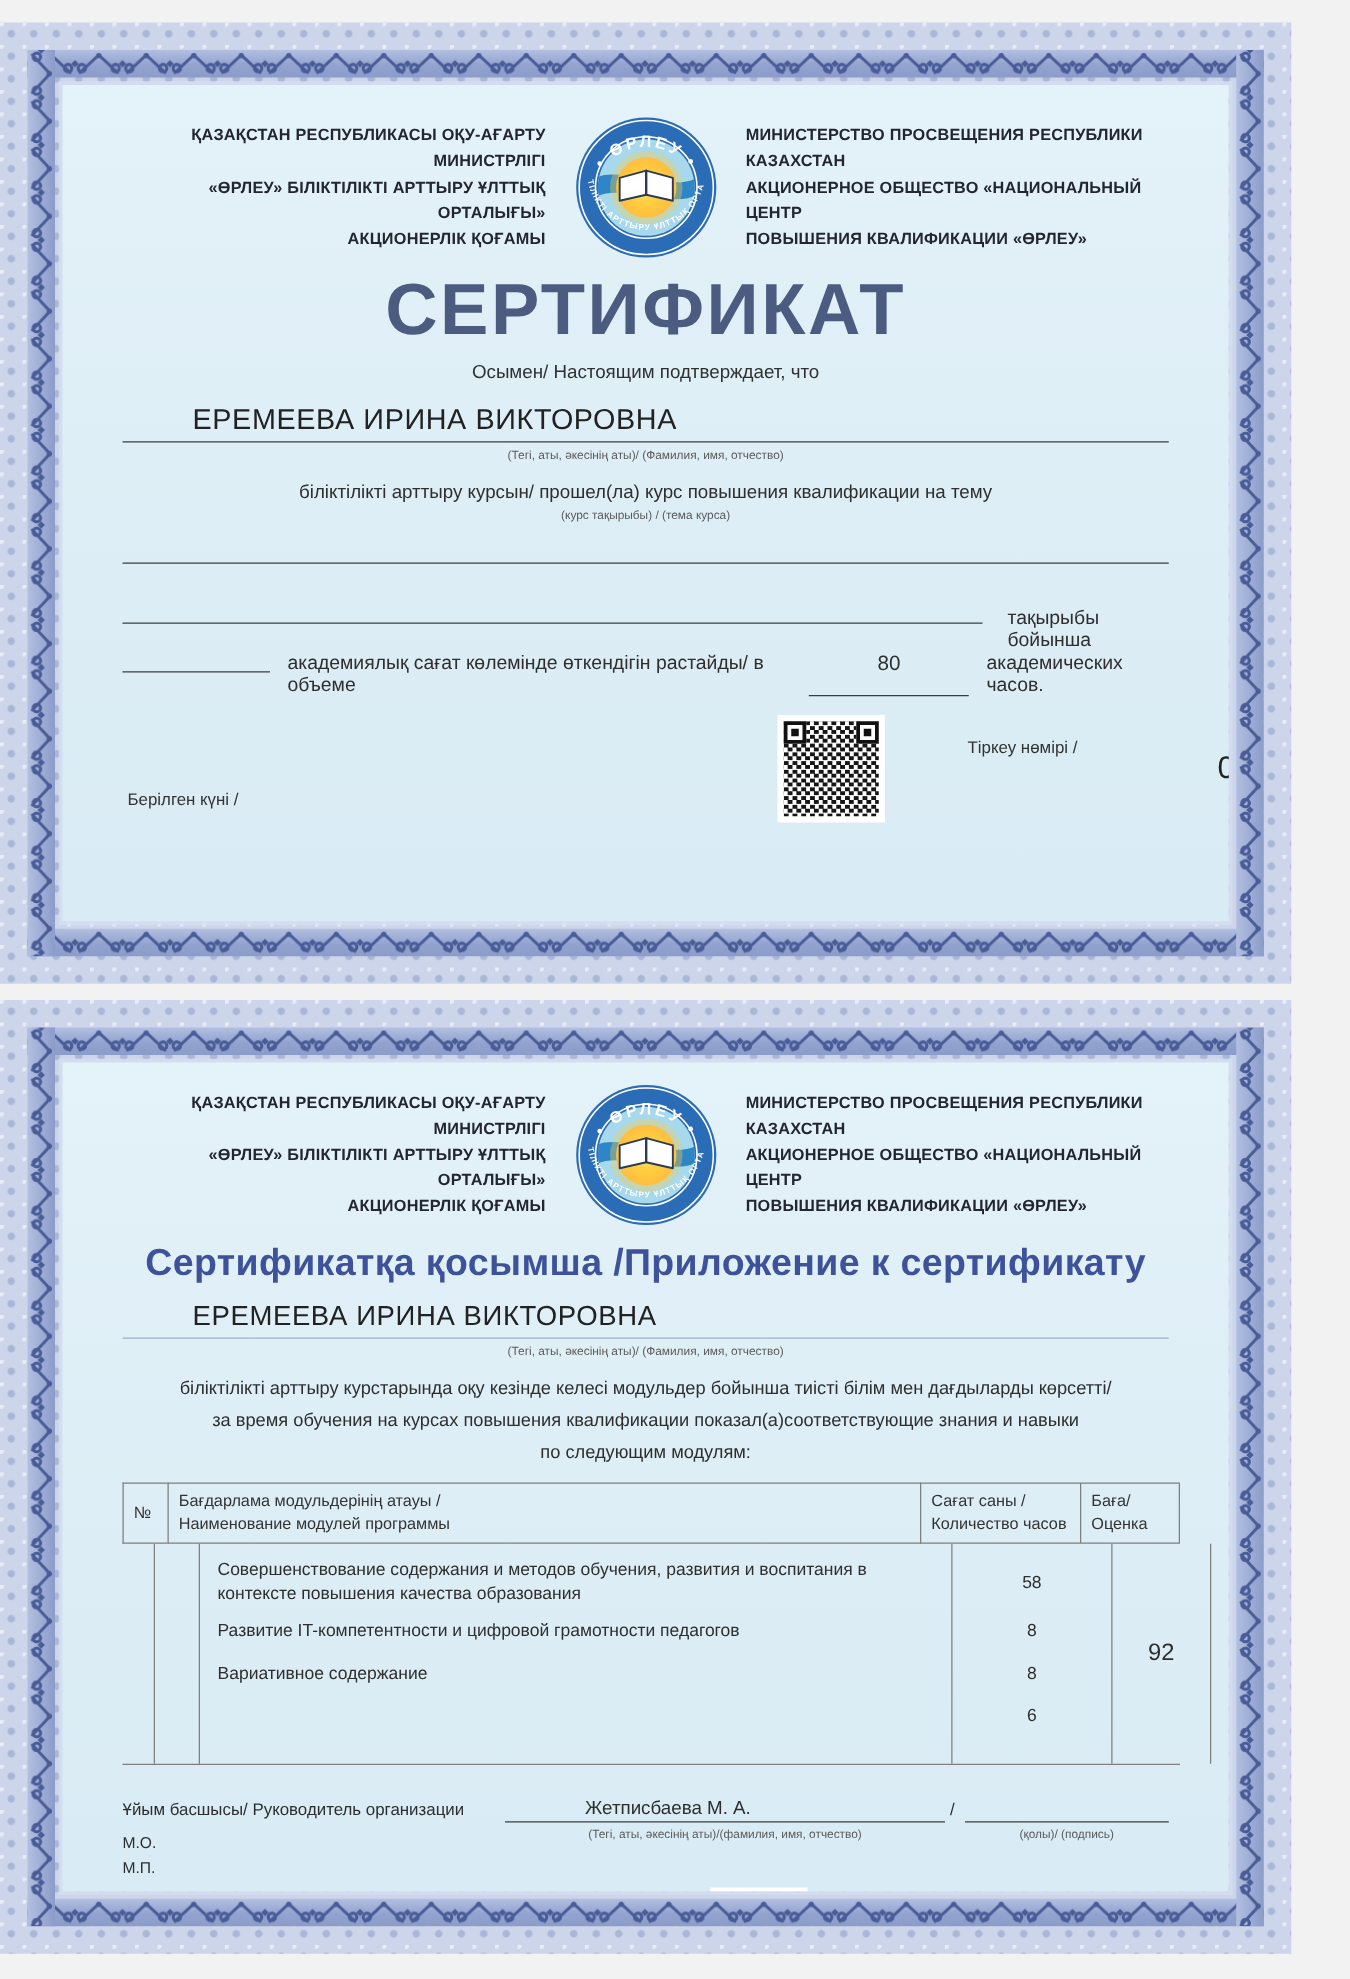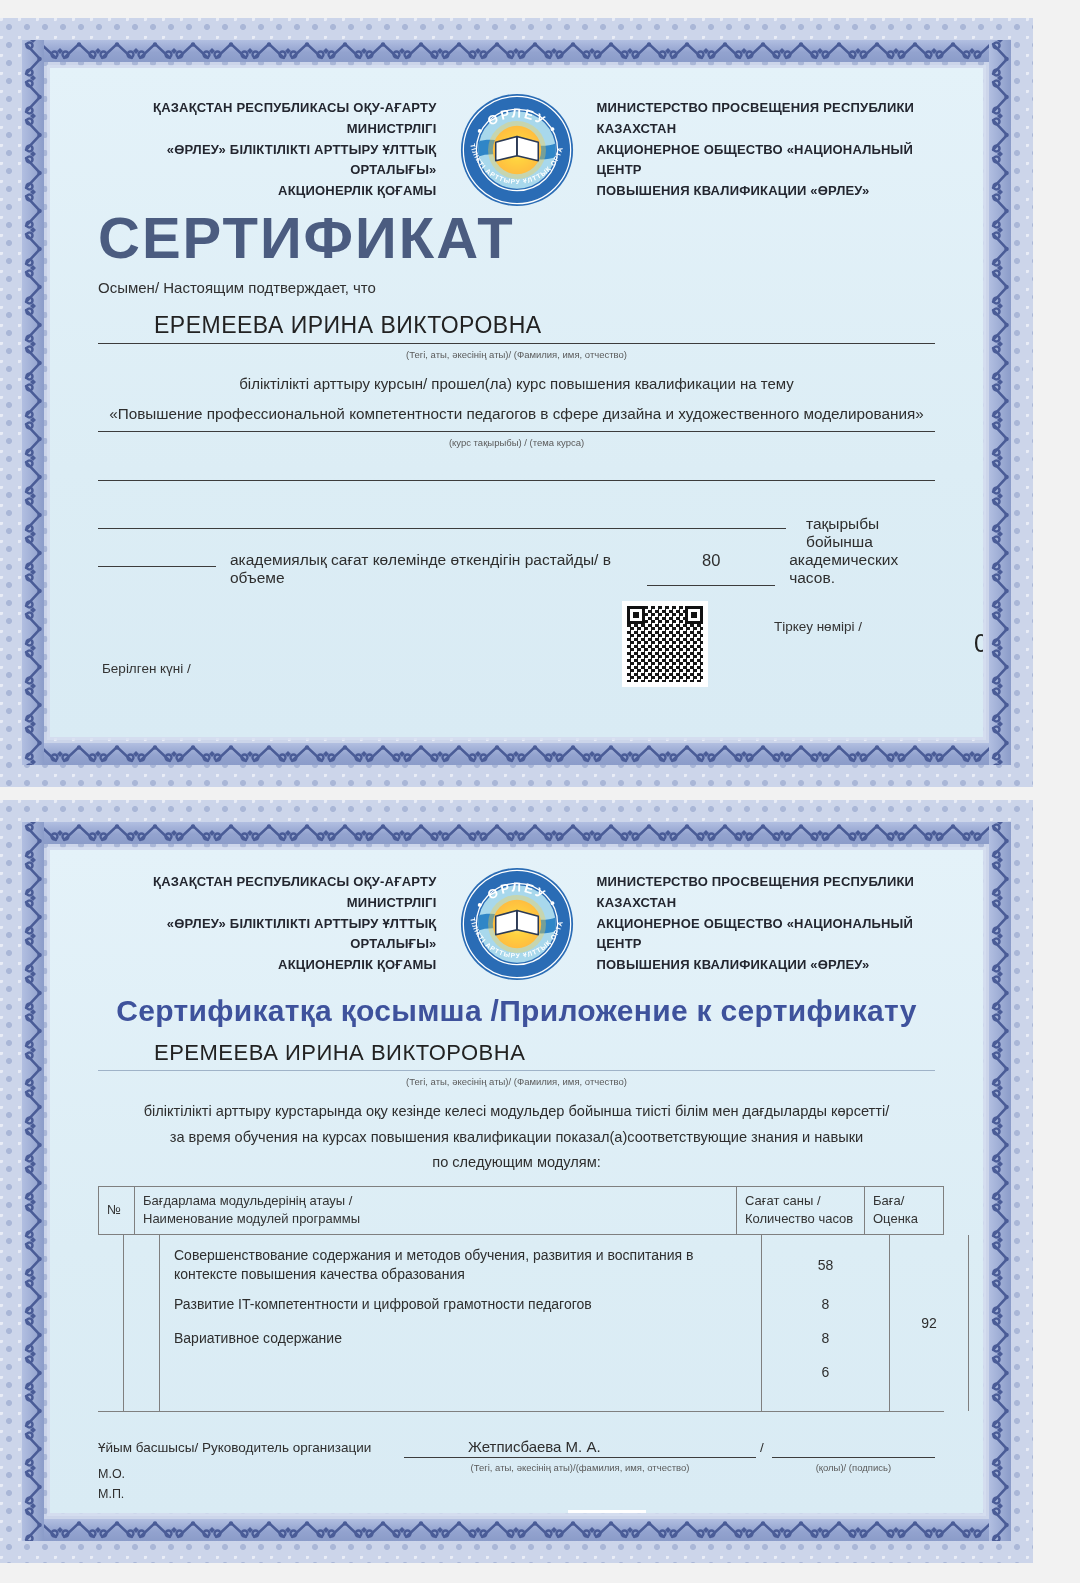--- a/index.html
+++ b/index.html
@@ -32,22 +32,22 @@
     box-shadow:0 0 0 3px rgba(214,222,240,.8);
     padding:0 48px;
   }
   
   .org-row { display:grid; grid-template-columns:1fr 116px 1fr; gap:22px; align-items:center; margin-top:24px; }
   .org-block { font-size:13px; font-weight:bold; line-height:1.6; color:#23262f; letter-spacing:.2px; }
   .org-left  { text-align:right; }
   .org-right { text-align:left; }
   .logo { width:116px; height:116px; display:block; }
   
-  .title-1 { text-align:left; font-size:58px; font-weight:800; letter-spacing:2px; color:#4b5c80; line-height:1.05; }
-  .confirm { margin-top:10px; text-align:left; font-size:15px; color:#303030; }
+  .title-1 { margin-top:10px; text-align:center; font-size:58px; font-weight:800; letter-spacing:2px; color:#4b5c80; line-height:1.05; }
+  .confirm { margin-top:10px; text-align:center; font-size:15px; color:#303030; }
   .name-row { margin-top:16px; border-bottom:1px solid #3c3c3c; padding:0 0 4px 56px; font-size:23px; letter-spacing:.5px; color:#222; }
   .cap { margin-top:5px; text-align:center; font-size:9.5px; color:#5a5a5a; }
   .course-line { margin-top:15px; text-align:center; font-size:15px; }
   .topic-row { margin-top:13px; text-align:center; font-size:15.3px; border-bottom:1px solid #3c3c3c; padding-bottom:8px; }
   .blank-line { margin-top:32px; border-bottom:1px solid #3c3c3c; height:1px; }
   .suffix-row { margin-top:30px; display:flex; align-items:baseline; }
   .suffix-row .fill { flex:0 0 688px; border-bottom:1px solid #3c3c3c; height:18px; }
   .suffix-row .txt { font-size:15.5px; padding-left:20px; }
   .hours-row { display:flex; align-items:flex-start; }
   .hours-row .l1 { flex:0 0 118px; border-bottom:1px solid #3c3c3c; height:16px; margin-right:14px; }
@@ -72,21 +72,21 @@
   
   .title-2 { margin-top:12px; text-align:center; font-size:30px; font-weight:800; color:#3e529c; letter-spacing:.3px; }
   .name-row-2 { margin-top:12px; border-bottom:1px solid #9fb3c8; padding:0 0 4px 56px; font-size:22px; letter-spacing:.5px; color:#222; }
   .intro { margin-top:12px; text-align:center; font-size:14.6px; line-height:1.75; }
   .mtable { width:846px; margin:10px auto 0 auto; }
   .t-head { display:grid; grid-template-columns:36px 602px 128px 80px; }
   .t-head .hc { border:1px solid #7f7f7f; border-right:none; padding:5px 8px; font-size:13px; line-height:1.45; color:#333; display:flex; flex-direction:column; justify-content:center; }
   .t-head .hc:last-child { border-right:1px solid #7f7f7f; }
   .t-body { display:grid; grid-template-columns:36px 602px 128px 80px; border-bottom:1px solid #7f7f7f;padding-left:25px; }
   .t-body > div { border-left:1px solid #7f7f7f; }
-  .t-body .col-grade { border-right:1px solid #7f7f7f; display:flex; align-items:center; justify-content:center; font-size:14px; }
+  .t-body .col-grade { border-right:1px solid #7f7f7f; display:flex; align-items:center; justify-content:center; font-size:19px; }
   .col-name { padding:8px 4px 22px 14px; font-size:14px; }
   .col-hours { padding:8px 0 22px 0; }
   .mname { min-height:34px; display:flex; align-items:center; line-height:1.35; }
   .mname.tall { min-height:44px; }
   .mhour { min-height:34px; display:flex; align-items:center; justify-content:center; font-size:14px; }
   .mhour.tall { min-height:44px; }
   .sig { margin-top:26px; display:flex; align-items:flex-start; font-size:13.5px; }
   .sig-left { flex:0 0 300px; line-height:1.55; }
   .sig-mo { font-size:12.5px; margin-top:6px; }
   .sig-mp { font-size:12.5px; }
@@ -199,21 +199,20 @@
       </div>
     </div>
 
     <div class="title-1">СЕРТИФИКАТ</div>
     <div class="confirm">Осымен/ Настоящим подтверждает, что</div>
 
     <div class="name-row">ЕРЕМЕЕВА ИРИНА ВИКТОРОВНА</div>
     <div class="cap">(Тегі, аты, әкесінің аты)/ (Фамилия, имя, отчество)</div>
 
     <div class="course-line">біліктілікті арттыру курсын/ прошел(ла) курс повышения квалификации на тему</div>
-    <div class="topic-row">«Повышение профессиональной компетентности педагогов в сфере дизайна и художественного моделирования»</div>
     <div class="cap">(курс тақырыбы) / (тема курса)</div>
 
     <div class="blank-line"></div>
 
     <div class="suffix-row">
       <span class="fill"></span>
       <span class="txt">тақырыбы бойынша</span>
     </div>
 
     <div class="hours-row">

